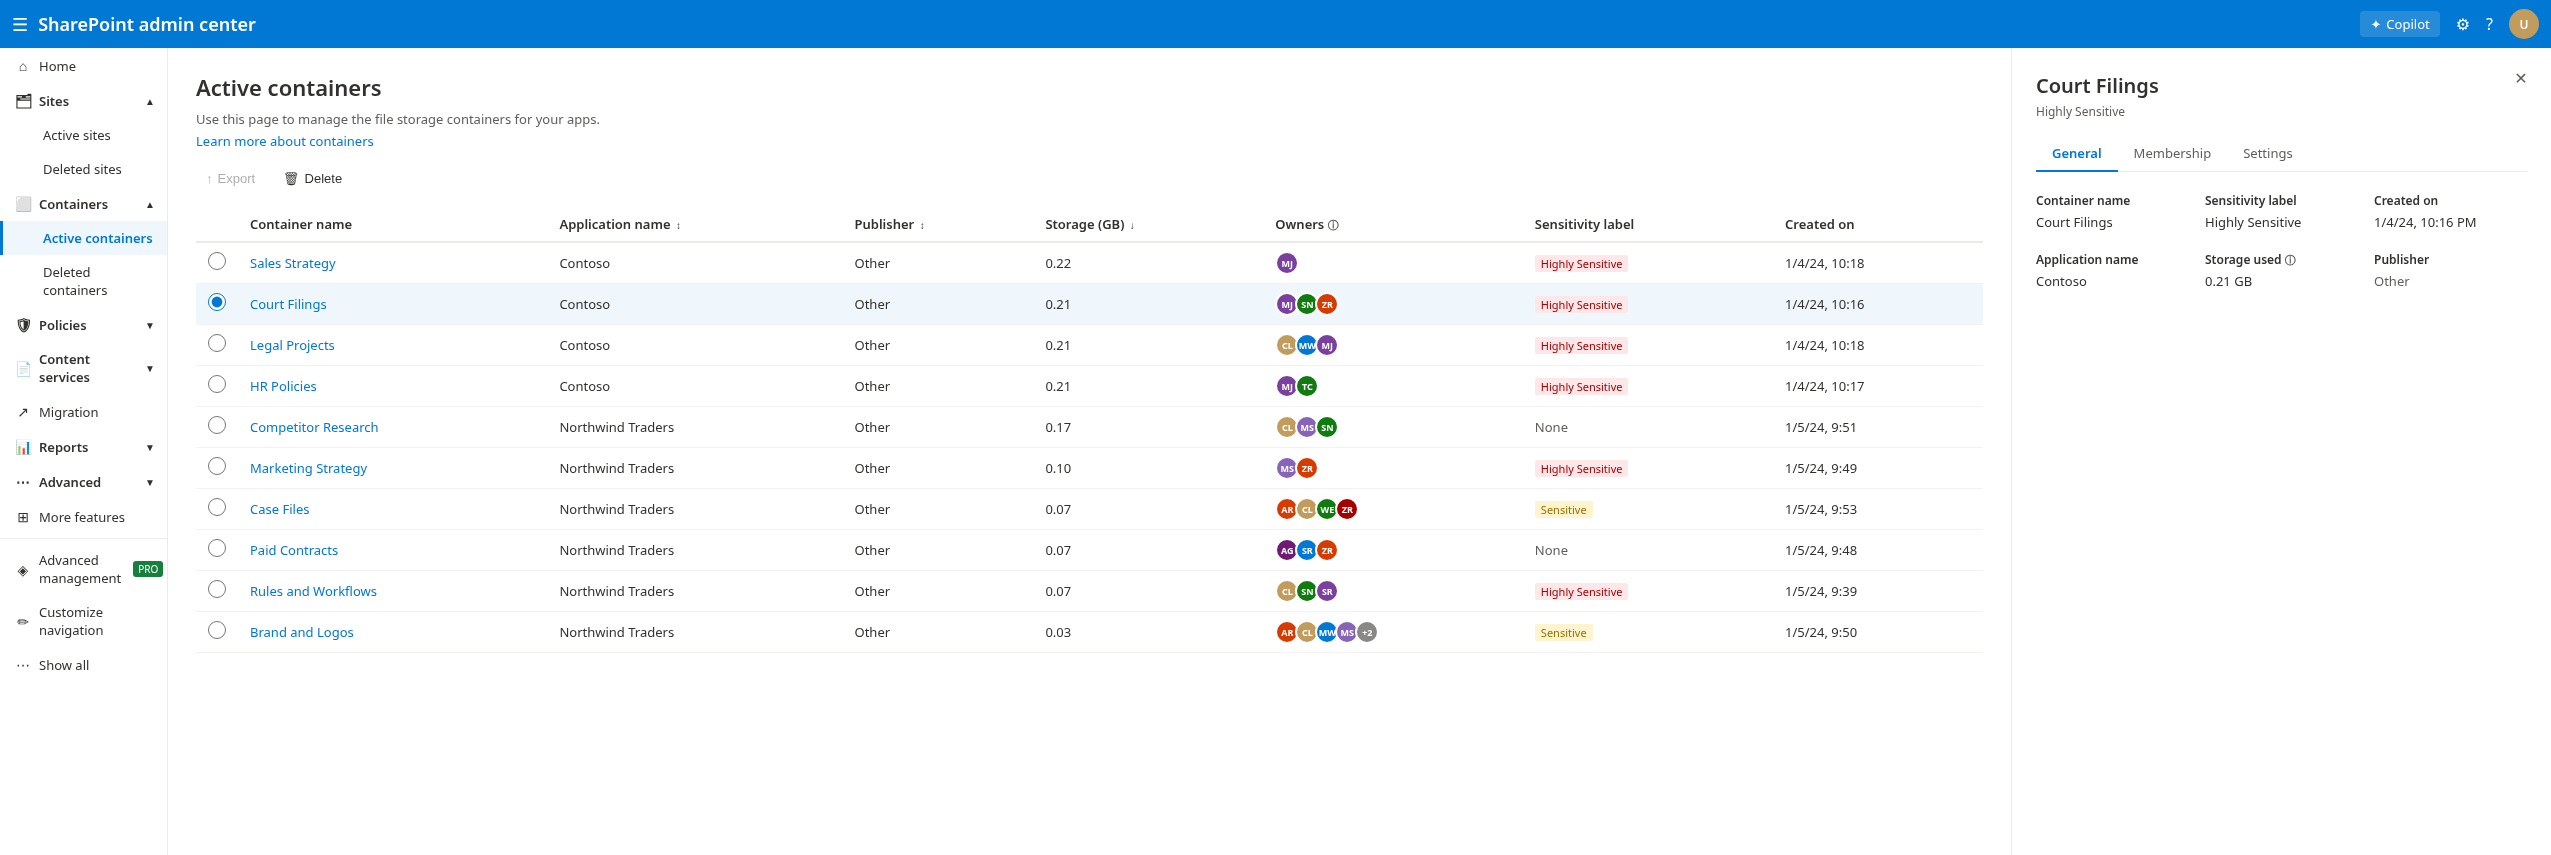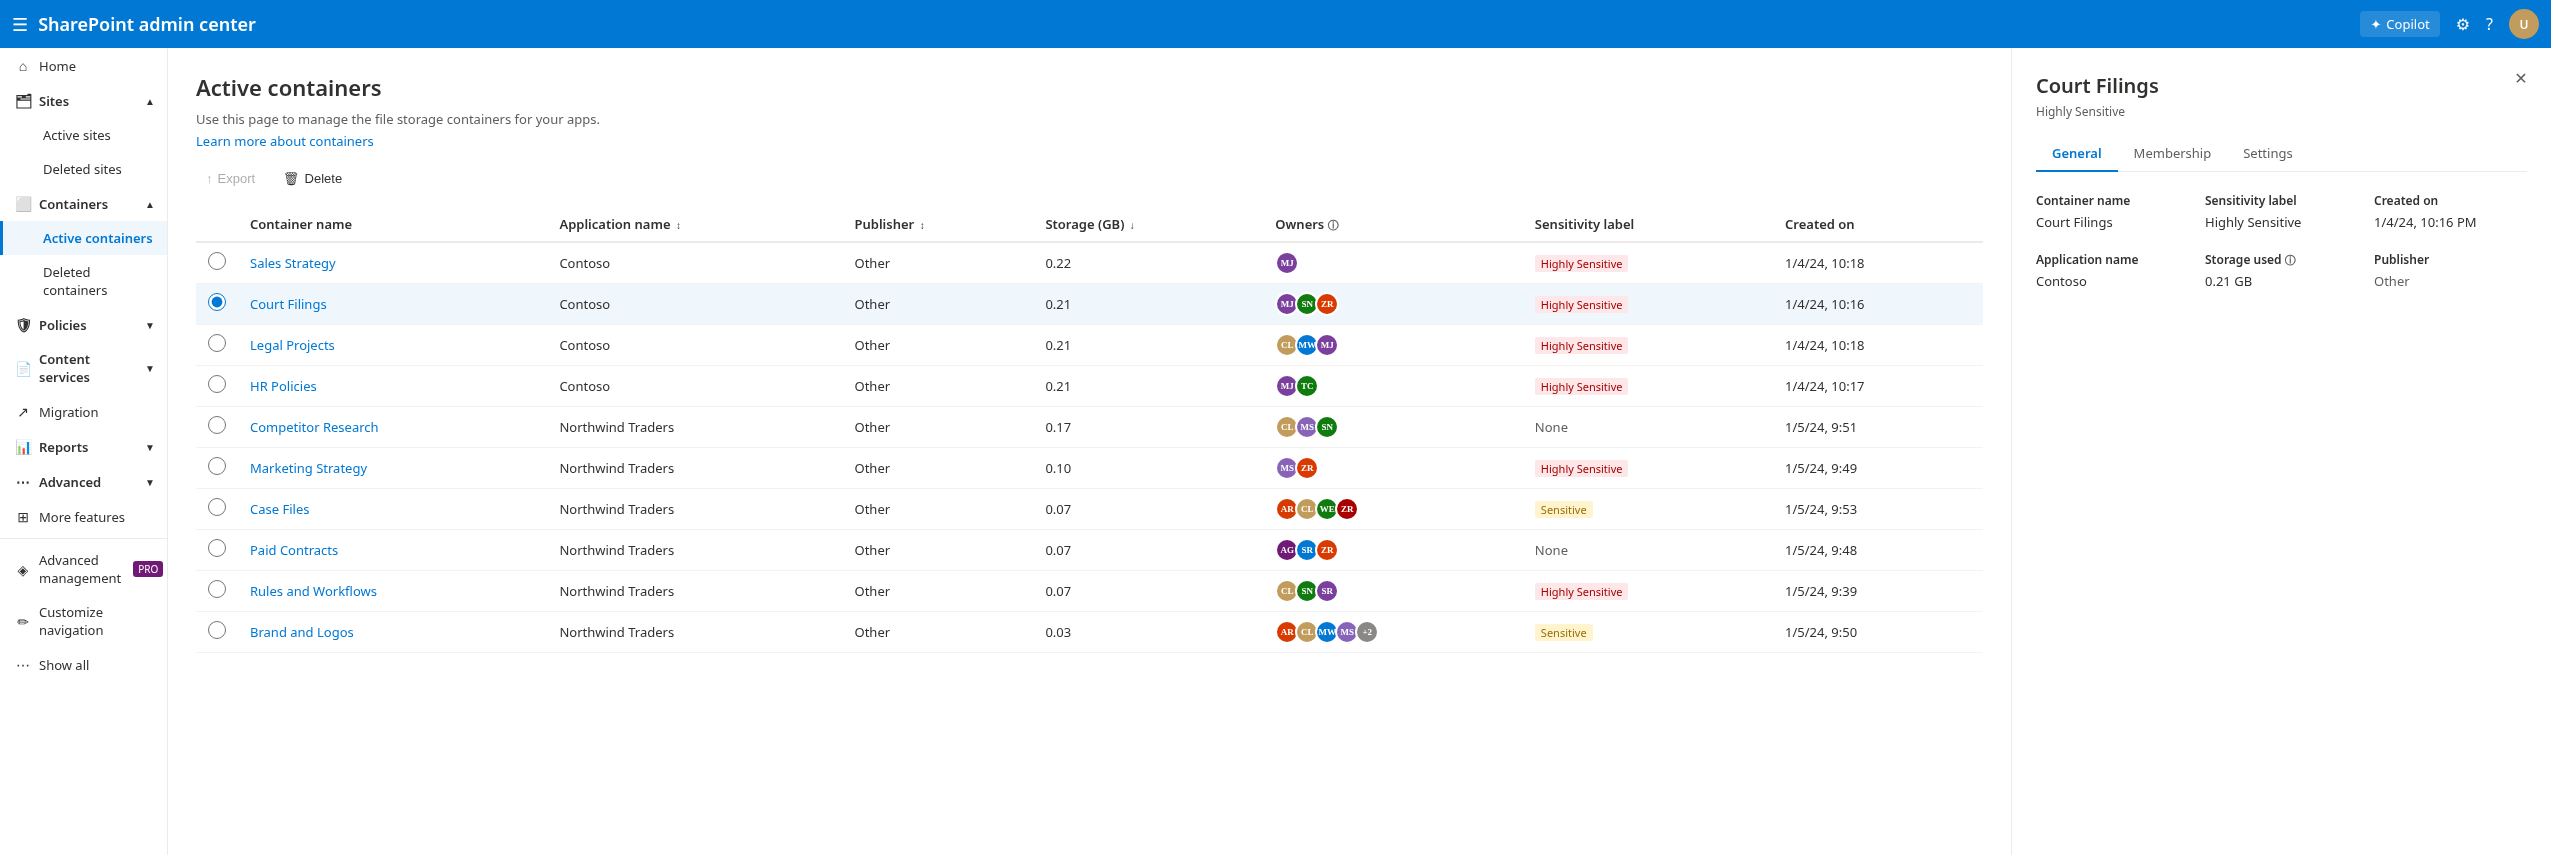--- a/index.html
+++ b/index.html
@@ -45,21 +45,21 @@
       font-size: 13px;
       color: #323130;
       border-left: 3px solid transparent;
       gap: 8px;
     }
     .sidebar-item.active { border-left-color: #0078d4; background: #eff6fc; color: #0078d4; font-weight: 600; }
     .sidebar-item.section-header { font-weight: 600; color: #323130; }
     .sidebar-icon { font-size: 14px; width: 16px; text-align: center; flex-shrink: 0; }
     .sidebar-sub { padding-left: 40px; font-size: 13px; }
     .sidebar-chevron { margin-left: auto; font-size: 10px; }
-    .sidebar-badge { background: #701a75; color: #fff; font-size: 10px; padding: 1px 5px; border-radius: 3px; margin-left: 4px; }
+    .sidebar-badge { background: #15803d; color: #fff; font-size: 10px; padding: 1px 5px; border-radius: 3px; margin-left: 4px; }
     .sidebar-divider { height: 1px; background: #edebe9; margin: 4px 0; }
 
     
     .main-content {
       flex: 1;
       overflow-y: auto;
       padding: 24px 28px;
       background: #fff;
       min-width: 0;
     }
@@ -99,21 +99,21 @@
     .sensitivity-badge {
       display: inline-block;
       padding: 1px 6px;
       border-radius: 2px;
       font-size: 11px;
     }
     .sensitivity-high { color: #a80000; background: #fde7e9; }
     .sensitivity-sensitive { color: #986f00; background: #fff4ce; }
 
     
-    .avatar-group { display: flex; align-items: flex-end; font-family: Liberation Serif, serif; }
+    .avatar-group { display: flex; align-items: flex-end; }
     .avatar-sm {
       width: 24px; height: 24px; border-radius: 50%;
       display: flex; align-items: center; justify-content: center;
       font-size: 9px; font-weight: 700; color: #fff;
       border: 2px solid #fff;
       margin-left: -4px;
       flex-shrink: 0;
     }
     .avatar-sm:first-child { margin-left: 0; }
     .avatar-more {

